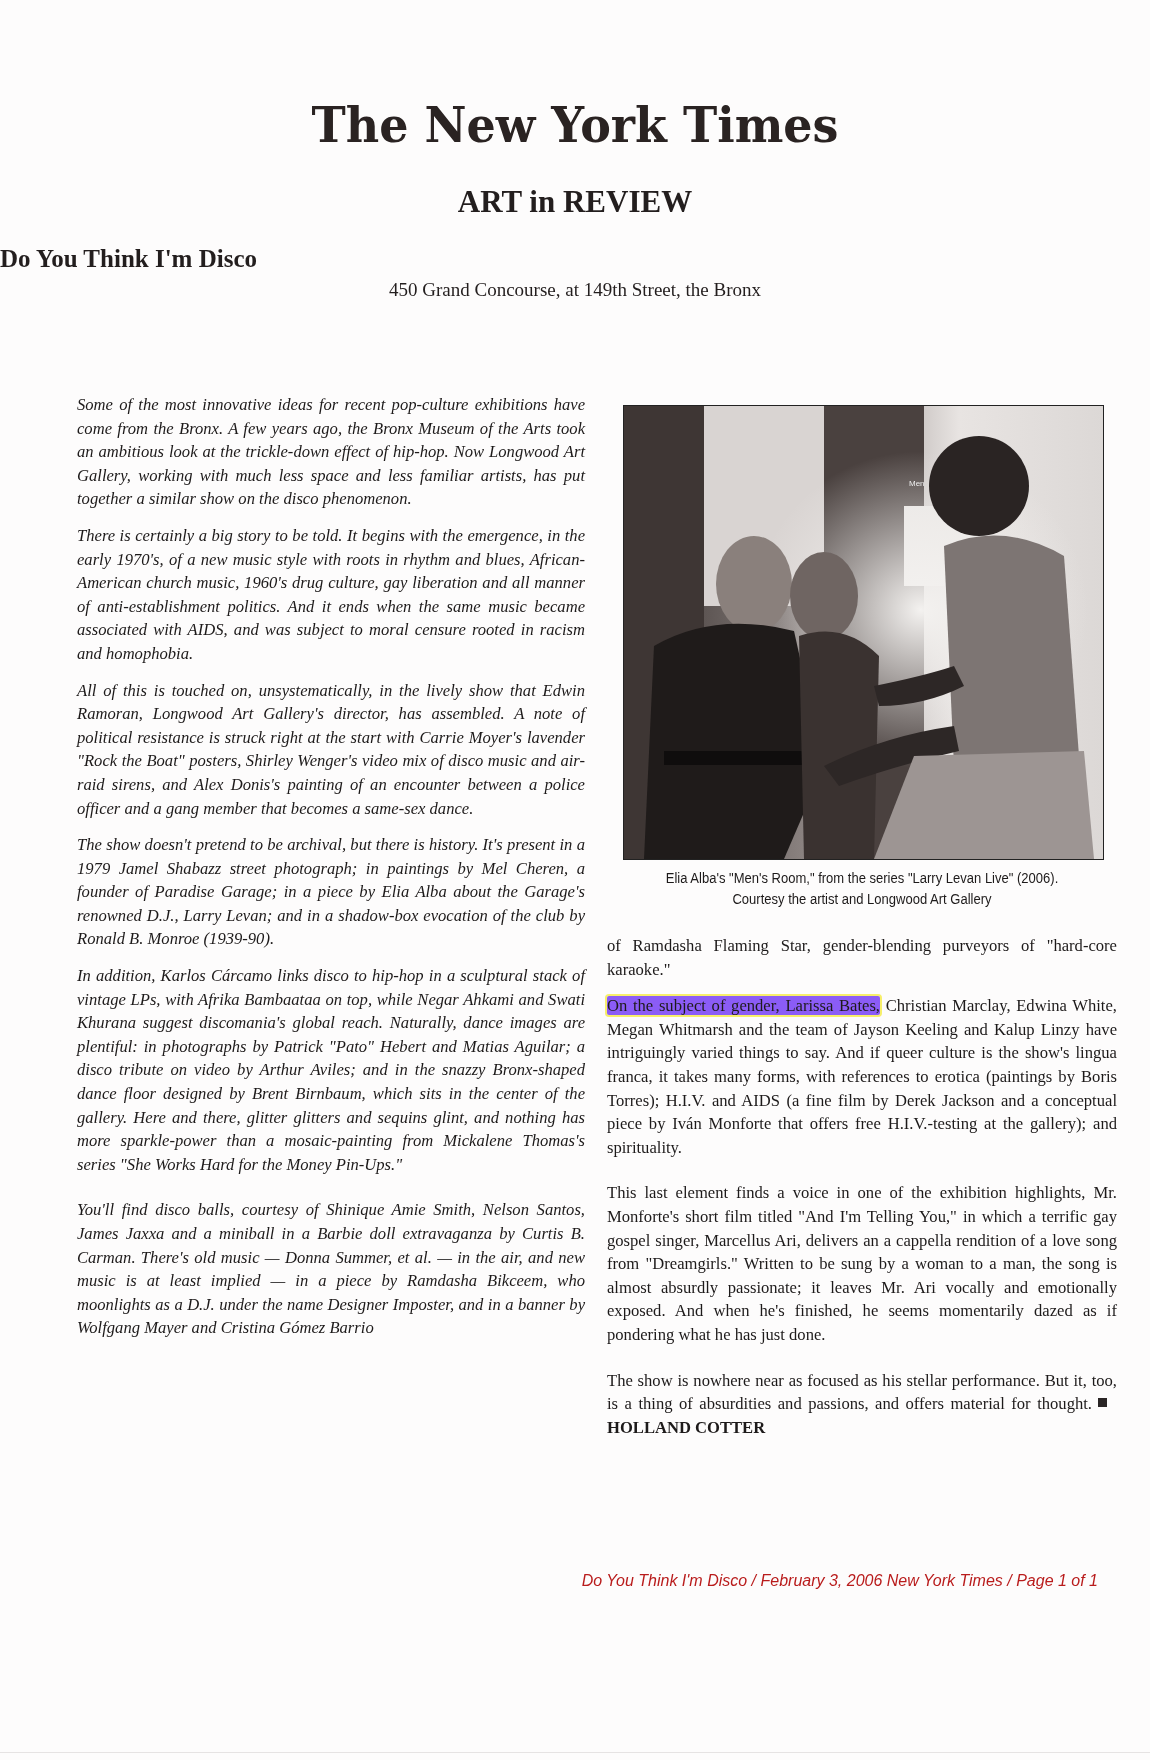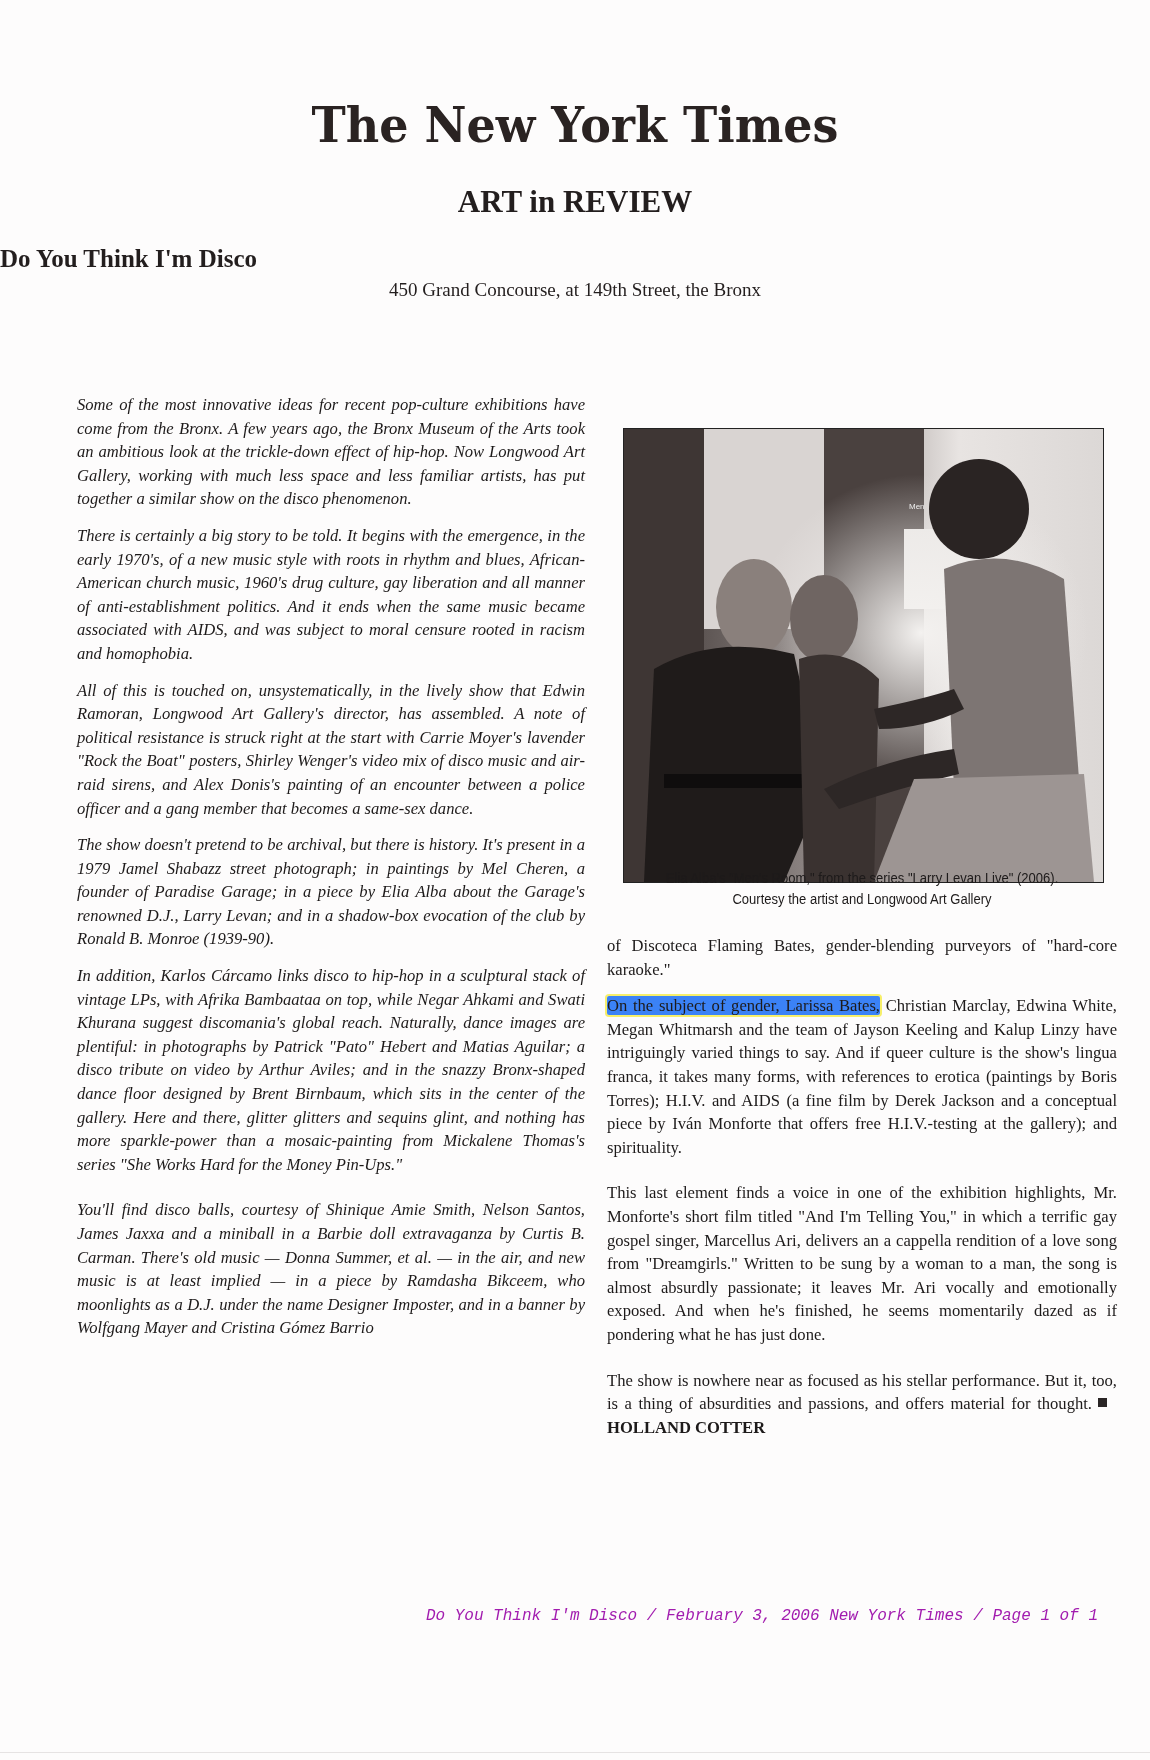--- a/index.html
+++ b/index.html
@@ -41,48 +41,48 @@
     font-size: 16.6px;
     line-height: 23.6px;
     text-align: justify;
     hyphens: manual;
   }
   .col p { margin: 0 0 13px 0; }
   .col-left { left: 77px; top: 393px; width: 508px; font-style: italic; }
   .col-right { left: 607px; top: 934px; width: 510px; }
 
   .photo-wrap {
-    position: absolute; left: 623px; top: 428px; width: 479px; height: 453px;
+    position: absolute; left: 623px; top: 405px; width: 479px; height: 453px;
     border: 1px solid #222;
     overflow: hidden;
     background: #cfcac8;
   }
   .photo-wrap svg { display: block; }
   .caption {
     position: absolute; left: 607px; top: 868px; width: 510px;
     text-align: center;
     font-family: "Liberation Sans", sans-serif;
     font-size: 14px; line-height: 21px; color: #1d1a1a;
     transform: scaleX(0.93);
   }
   .highlight {
-    background: #3b82f6;
+    background: #8b5cf6;
     box-shadow: 0 0 0 2px #f7ef6a;
     border-radius: 2px;
   }
   .byline-marker {
     display: inline-block; width: 9px; height: 9px; background: #2a2525;
     margin: 0 10px 0 6px; vertical-align: 2px;
   }
   .byline { font-weight: bold; }
   .footer {
     position: absolute; top: 1572px; left: 0; width: 1098px;
     text-align: right;
-    font-family: Liberation Mono, monospace;
-    font-style: italic; font-size: 16px; color: #a21caf; margin-top: 35px;
+    font-family: Liberation Sans, sans-serif;
+    font-style: italic; font-size: 16px; color: #b91c1c;
   }
   .page-bottom-line {
     position: absolute; left: 0; top: 1752px; width: 1150px; height: 1px; background: #e6e3e3;
   }
 </style>
 </head>
 <body>
 
 <div class="masthead">The New York Times</div>
 <div class="section-title">ART in REVIEW</div>
@@ -136,20 +136,20 @@
     <path d="M290 350 L460 345 L470 453 L250 453 Z" fill="#9d9593"></path>
   </svg>
 </div>
 
 <div class="caption">
   <div>Elia Alba's "Men's Room," from the series "Larry Levan Live" (2006).</div>
   <div>Courtesy the artist and Longwood Art Gallery</div>
 </div>
 
 <div class="col col-right">
-  <p>of Discoteca Flaming Bates, gender-blending purveyors of "hard-core karaoke."</p>
+  <p>of Ramdasha Flaming Star, gender-blending purveyors of "hard-core karaoke."</p>
   <p><span class="highlight">On the subject of gender, Larissa Bates,</span><span> Christian Marclay, Edwina White, Megan Whitmarsh and the team of Jayson Keeling and Kalup Linzy have intriguingly varied things to say. And if queer culture is the show's lingua franca, it takes many forms, with references to erotica (paintings by Boris Torres); H.I.V. and AIDS (a fine film by Derek Jackson and a conceptual piece by Iván Monforte that offers free H.I.V.-testing at the gallery); and spirituality.</span></p>
   <p style="margin-top:22px">This last element finds a voice in one of the exhibition highlights, Mr. Monforte's short film titled "And I'm Telling You," in which a terrific gay gospel singer, Marcellus Ari, delivers an a cappella rendition of a love song from "Dreamgirls." Written to be sung by a woman to a man, the song is almost absurdly passionate; it leaves Mr. Ari vocally and emotionally exposed. And when he's finished, he seems momentarily dazed as if pondering what he has just done.</p>
   <p style="margin-top:22px"><span>The show is nowhere near as focused as his stellar performance. But it, too, is a thing of absurdities and passions, and offers material for thought.</span><span class="byline-marker"></span><span class="byline">HOLLAND COTTER</span></p>
 </div>
 
 <div class="footer">Do You Think I'm Disco / February 3, 2006 New York Times / Page 1 of 1</div>
 <div class="page-bottom-line"></div>
 
 </body></html>

